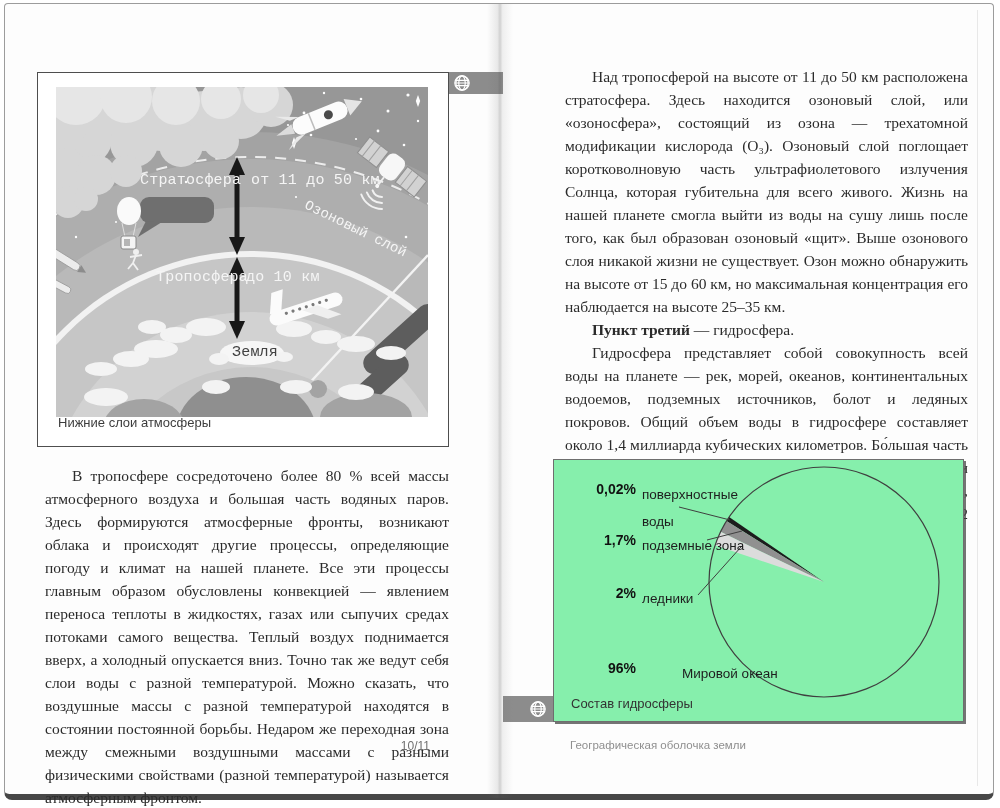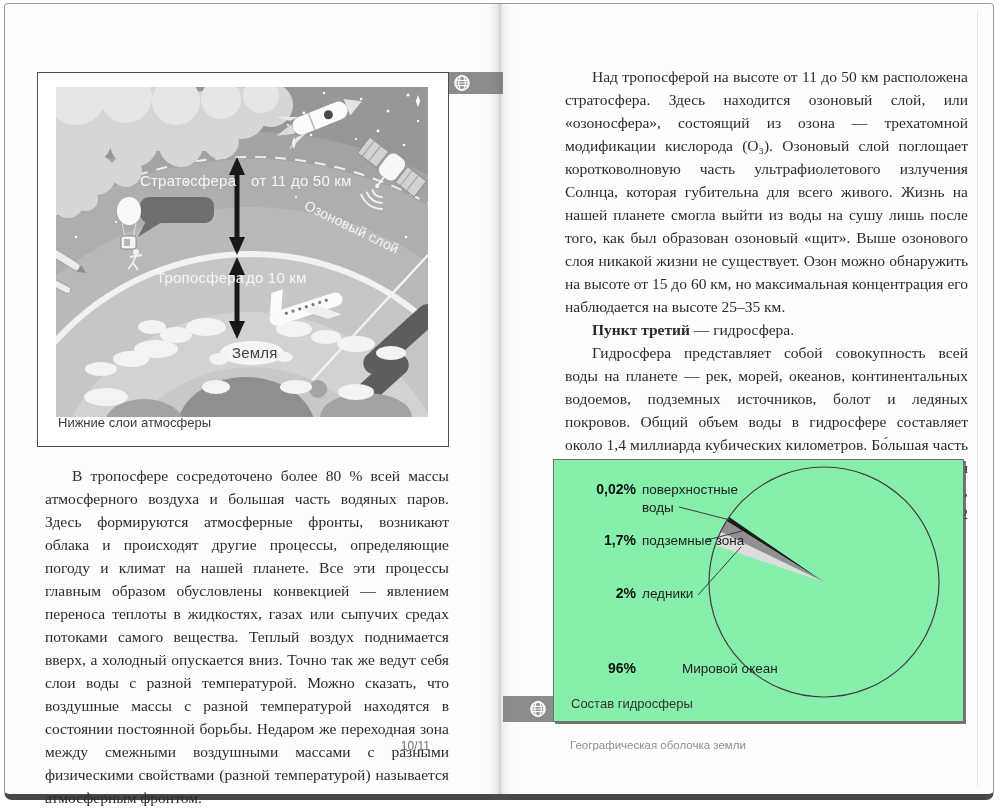--- a/index.html
+++ b/index.html
@@ -13,42 +13,42 @@
     background:linear-gradient(90deg,rgba(110,110,110,0) 0%,rgba(110,110,110,.14) 40%,
                rgba(80,80,80,.26) 50%,rgba(110,110,110,.10) 60%,rgba(110,110,110,0) 100%);}
   
   .tab{position:absolute;background:#8c8c8c;z-index:1;}
   .tab-left{left:446px;top:72px;width:57px;height:22px;}
   .tab-right{left:503px;top:696px;width:55px;height:26px;}
   .tab svg{position:absolute;}
   
   .art-figure{position:absolute;left:37px;top:72px;width:412px;height:375px;box-sizing:border-box;
               border:1.5px solid #4e4e4e;background:#ffffff;z-index:2;}
-  .art{position:absolute;left:18px;top:14px;width:372px;height:330px;overflow:hidden;background:#979797;}
+  .art{position:absolute;left:18px;top:14px;width:372px;height:330px;overflow:hidden;background:#979797;font-family:Liberation Mono, monospace;}
   .alabel{position:absolute;color:#f5f5f5;font-size:15px;letter-spacing:.2px;white-space:nowrap;}
   .alabel.dark{color:#424242;}
   .alabel.rot{transform:rotate(26deg);transform-origin:0 0;font-size:14px;}
   .art-caption{position:absolute;left:20px;top:342px;font-size:13px;color:#3c3c3c;}
   
   .serif{font-family:"Liberation Serif",serif;font-size:15.5px;line-height:23px;color:#2b2b2b;
          text-align:justify;}
   .left-body{position:absolute;left:45px;top:464px;width:404px;text-indent:27px;z-index:2;}
   .right-col{position:absolute;left:565px;top:65px;width:403px;z-index:2;}
   .right-col p{margin:0;text-indent:27px;}
   .pagenum{position:absolute;left:45px;top:739px;width:385px;text-align:right;font-size:12px;
            color:#6f6f6f;z-index:2;}
   .footer{position:absolute;left:570px;top:739px;font-size:11.5px;color:#8f8f8f;z-index:2;}
   
   .chart-figure{position:absolute;left:553px;top:459px;width:411px;height:263px;box-sizing:border-box;
                 border:1px solid #6e6e6e;background:#86efac;box-shadow:2px 2px 0 rgba(70,70,70,.75);
                 z-index:3;}
   .chart-figure svg{position:absolute;left:0;top:0;}
   .slice-row{position:absolute;left:0;width:100%;}
   .pct{position:absolute;left:28px;width:54px;text-align:right;font-size:14px;font-weight:bold;color:#111;}
-  .lbl{position:absolute;left:88px;width:108px;font-size:13.5px;line-height:18px;color:#1e1e1e;}
+  .lbl{position:absolute;left:88px;width:108px;font-size:13.5px;line-height:27px;color:#1e1e1e;}
   .r1{top:21px;} .r2{top:72px;} .r3{top:125px;} .r4{top:200px;}
   .r4 .lbl{width:150px;white-space:nowrap;margin-left:40px;}
   .chart-caption{position:absolute;left:17px;top:236px;font-size:13px;color:#333;}
 </style>
 </head>
 <body>
 
 <div id="screen">
   <div class="book">
     <div class="page-stack"></div>

